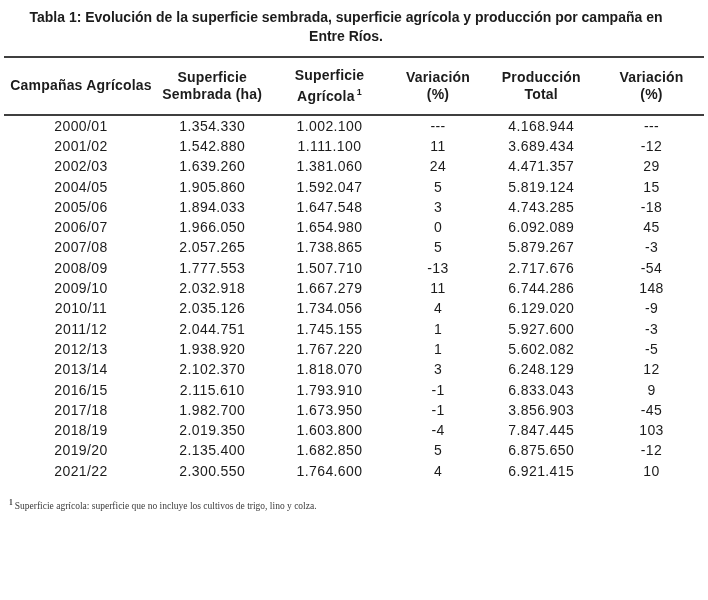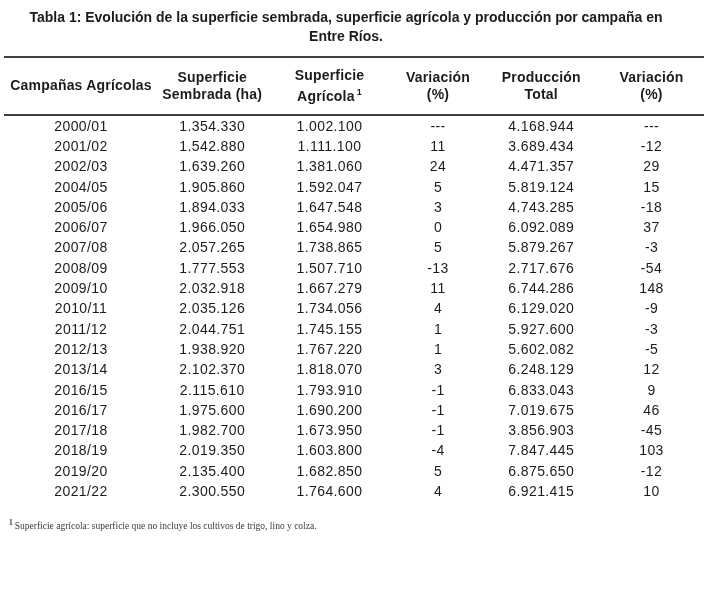--- a/index.html
+++ b/index.html
@@ -168,21 +168,21 @@
           <td>3</td>
           <td>4.743.285</td>
           <td>-18</td>
         </tr>
         <tr>
           <td>2006/07</td>
           <td>1.966.050</td>
           <td>1.654.980</td>
           <td>0</td>
           <td>6.092.089</td>
-          <td>37</td>
+          <td>45</td>
         </tr>
         <tr>
           <td>2007/08</td>
           <td>2.057.265</td>
           <td>1.738.865</td>
           <td>5</td>
           <td>5.879.267</td>
           <td>-3</td>
         </tr>
         <tr>
@@ -235,28 +235,20 @@
         </tr>
         <tr>
           <td>2016/15</td>
           <td>2.115.610</td>
           <td>1.793.910</td>
           <td>-1</td>
           <td>6.833.043</td>
           <td>9</td>
         </tr>
         <tr>
-          <td>2016/17</td>
-          <td>1.975.600</td>
-          <td>1.690.200</td>
-          <td>-1</td>
-          <td>7.019.675</td>
-          <td>46</td>
-        </tr>
-        <tr>
           <td>2017/18</td>
           <td>1.982.700</td>
           <td>1.673.950</td>
           <td>-1</td>
           <td>3.856.903</td>
           <td>-45</td>
         </tr>
         <tr>
           <td>2018/19</td>
           <td>2.019.350</td>

